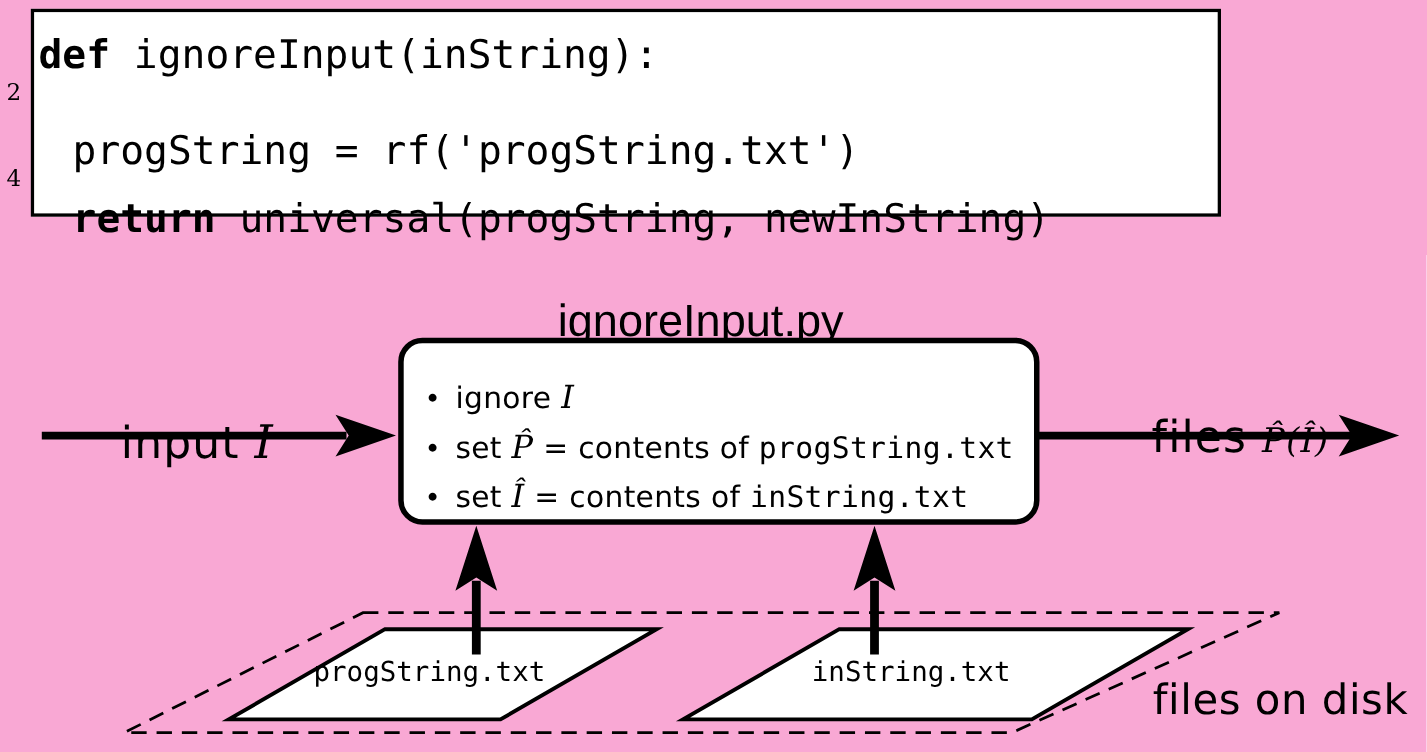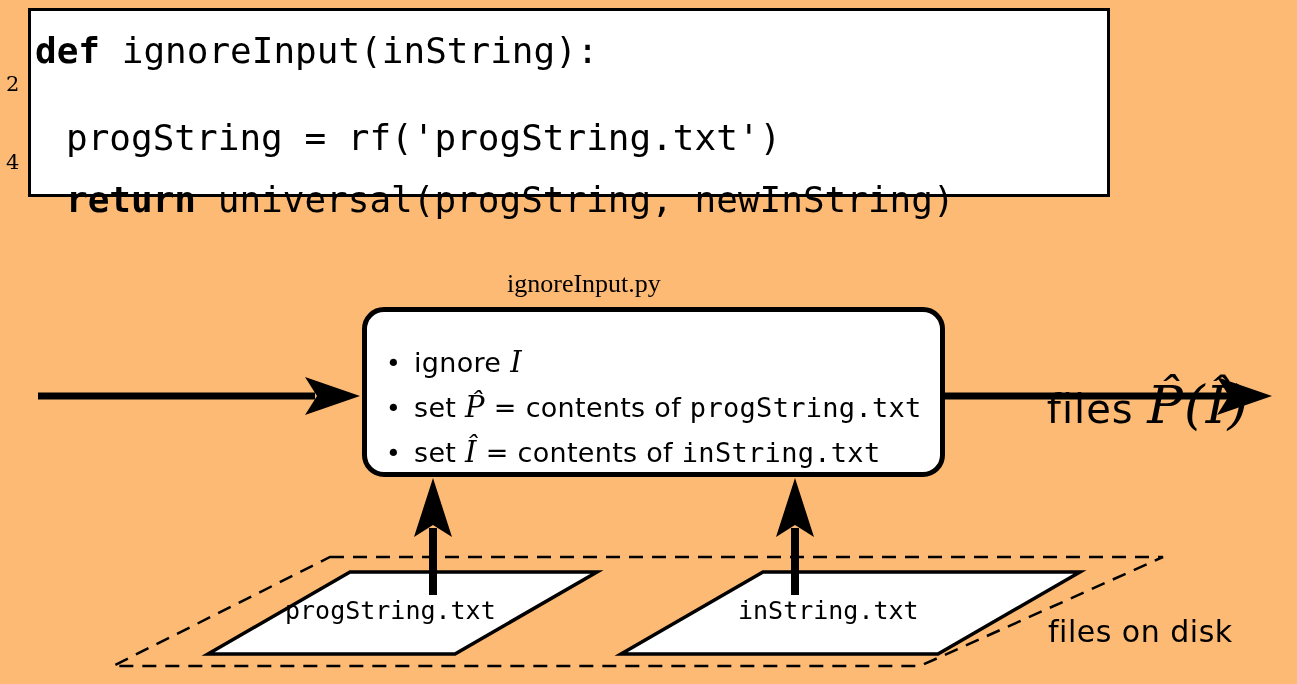--- a/index.html
+++ b/index.html
@@ -1,17 +1,17 @@
 <!DOCTYPE html>
 <html><head>
 <meta charset="utf-8">
 <style>
   html,body{margin:0;padding:0;background:#fff;}
   #canvas{
-    position:relative;width:1297px;height:684px;background:#fdba74;overflow:hidden;
+    position:relative;width:1297px;height:684px;background:#f9a8d4;overflow:hidden;
     font-family:"DejaVu Sans",sans-serif;color:#000;
   }
   
   #code-panel{
     position:absolute;left:28px;top:8px;width:1082px;height:189px;
     border:3px solid #000;box-sizing:border-box;background:#fff;
   }
   .code-line{
     position:absolute;left:4px;white-space:pre;line-height:1;
     font-family:"DejaVu Sans Mono","Liberation Mono",monospace;font-size:36px;
@@ -20,21 +20,21 @@
   .code-line .kw{font-weight:bold;white-space:pre;}
   .code-line .src{white-space:pre;}
   .gutter-num{
     position:absolute;left:6px;line-height:1;
     font-family:"DejaVu Serif","Liberation Serif",serif;font-size:21px;
   }
   
   #diagram-svg{position:absolute;left:0;top:0;width:1297px;height:684px;}
   #program-title{
     position:absolute;left:507px;top:271px;line-height:1;
-    font-family:Liberation Serif, serif;font-size:26px;
+    font-family:Liberation Sans, sans-serif;font-size:41px;
   }
   #program-box{
     position:absolute;left:362px;top:307px;width:583px;height:170px;
     border:5px solid #000;border-radius:22px;box-sizing:border-box;background:#fff;
   }
   .bullet-row{
     position:absolute;left:386px;display:flex;align-items:baseline;
     font-size:27px;line-height:1.2;letter-spacing:0.3px;white-space:pre;
   }
   .bullet-row .dot{font-size:25px;margin-right:13px;}
@@ -45,22 +45,22 @@
   }
   .bullet-row .mathvar{font-size:29px;}
   .bullet-row .mono{
     font-family:"DejaVu Sans Mono","Liberation Mono",monospace;font-size:27px;
     white-space:pre;
   }
   .flow-label{position:absolute;line-height:1;white-space:pre;}
   #input-label{left:55px;top:341px;font-size:40px;letter-spacing:1px;}
   #input-label .mathvar{font-size:42px;}
   #output-label{left:992px;top:338px;font-size:40px;letter-spacing:1px;}
-  #output-label .mathvar{font-size:53px;text-align:center;}
-  #disk-label{left:1048px;top:617px;font-size:30px;letter-spacing:0.5px;}
+  #output-label .mathvar{font-size:31px;text-align:center;}
+  #disk-label{left:1048px;top:617px;font-size:38px;letter-spacing:0.5px;}
   .file-label{
     position:absolute;line-height:1;white-space:pre;
     font-family:"DejaVu Sans Mono","Liberation Mono",monospace;font-size:25px;
   }
   #file-label-progstring{left:285px;top:598px;}
   #file-label-instring{left:738px;top:598px;}
 </style>
 </head>
 <body>
 
@@ -107,20 +107,23 @@
   <div class="bullet-row" style="top:331px">
     <span class="dot">•</span><span class="sans">ignore </span><span class="mathvar">I</span><span class="sans"></span><span class="mono"></span>
   </div>
   <div class="bullet-row" style="top:376px">
     <span class="dot">•</span><span class="sans">set </span><span class="mathvar">P̂</span><span class="sans"> = contents of </span><span class="mono">progString.txt</span>
   </div>
   <div class="bullet-row" style="top:421px">
     <span class="dot">•</span><span class="sans">set </span><span class="mathvar">Î</span><span class="sans"> = contents of </span><span class="mono">inString.txt</span>
   </div>
 
+  <div id="input-label" class="flow-label">
+    <span>input </span><span class="mathvar">I</span>
+  </div>
   <div id="output-label" class="flow-label">
     <span>files </span><span class="mathvar">P̂(Î)</span>
   </div>
 
   <div id="file-label-progstring" class="file-label">progString.txt</div>
   <div id="file-label-instring" class="file-label">inString.txt</div>
   <div id="disk-label" class="flow-label">files on disk</div>
 
 </div>
 

